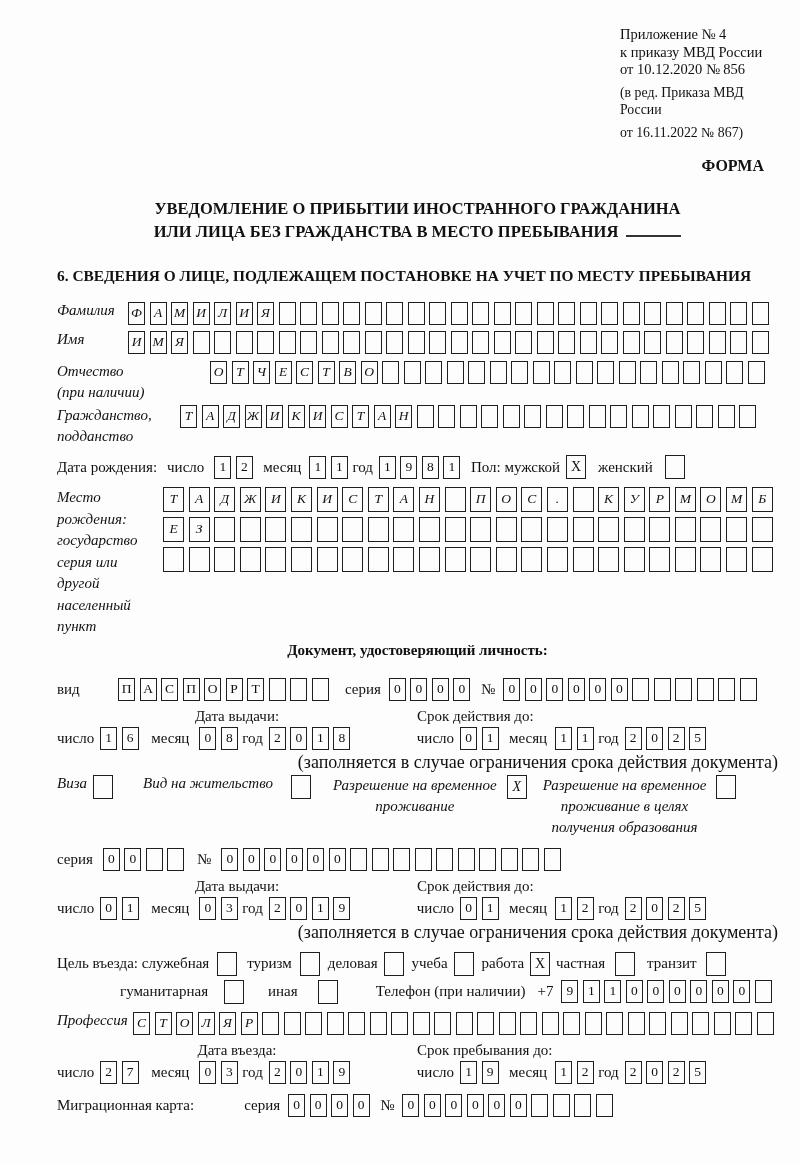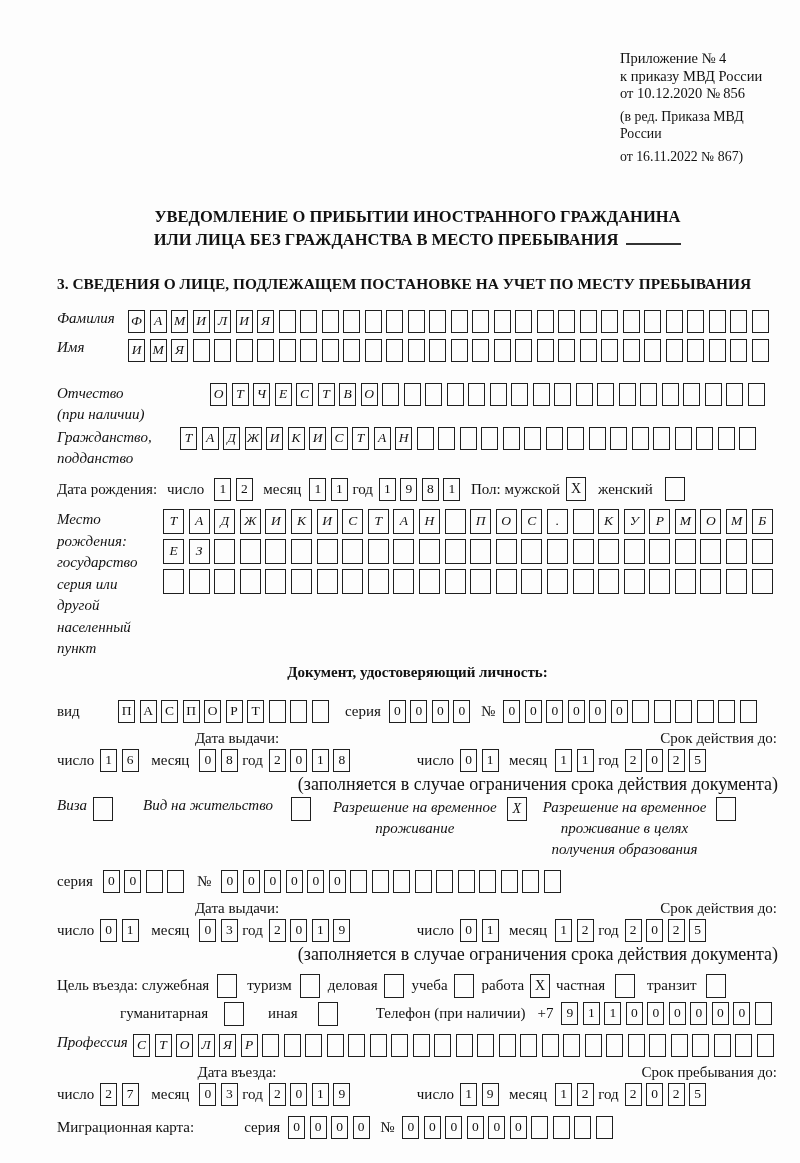--- a/index.html
+++ b/index.html
@@ -9,51 +9,52 @@
   .lbl{white-space:nowrap;}
   .b{font-weight:bold;}
   .cells{display:flex;flex-wrap:nowrap;}
   .cell{box-sizing:border-box;flex:0 0 17px;width:17px;height:23px;border:1.6px solid #1f1f1f;
         margin-right:4.5px;text-align:center;font-size:13.5px;line-height:20px;}
   .cell.wide{flex:0 0 21px;width:21px;height:25px;margin-right:4.6px;line-height:22px;}
   .cbx{box-sizing:border-box;display:inline-block;flex:0 0 20px;width:20px;height:24px;
        border:1.6px solid #1f1f1f;text-align:center;font-size:14px;line-height:21px;}
   .r{display:flex;align-items:flex-start;font-style:italic;}
   .rc{display:flex;align-items:center;}
-  .annex{margin-left:563px;font-size:14.5px;line-height:17.5px;margin-top:24px;}
+  .annex{margin-left:563px;font-size:14.5px;line-height:17.5px;}
   .annex .sub{margin-top:5px;font-size:13.8px;}
   .forma{text-align:right;padding-right:14px;font-size:16px;margin-top:16px;}
-  .title{text-align:center;font-size:16.5px;line-height:23px;margin-top:40px;}
+  .title{text-align:center;font-size:16.5px;line-height:23px;margin-top:22px;}
   .tuline{display:inline-block;width:55px;border-bottom:2px solid #333;height:14px;margin-left:8px;}
   .sech{font-size:15.4px;margin-top:24px;}
   .note{font-size:18px;}
   .dhdr{display:flex;font-size:15px;}
   .dhdr .h1{width:360px;text-align:center;}
-  .dhdr .h2{width:360px;text-align:right;}
+  .dhdr .h2{width:360px;text-align:left;}
   .ml6{margin-left:6px}.ml8{margin-left:8px}.ml10{margin-left:10px}.ml12{margin-left:12px}
 </style>
 </head>
 <body>
 
 <div class="page">
 
   <div class="annex">
     <div>Приложение № 4</div>
     <div>к приказу МВД России</div>
     <div>от 10.12.2020 № 856</div>
     <div class="sub">(в ред. Приказа МВД России</div>
     <div class="sub">от 16.11.2022 № 867)</div>
   </div>
+  <div class="forma b">ФОРМА</div>
 
   <div class="title b">
     <div>УВЕДОМЛЕНИЕ О ПРИБЫТИИ ИНОСТРАННОГО ГРАЖДАНИНА</div>
     <div><span>ИЛИ ЛИЦА БЕЗ ГРАЖДАНСТВА В МЕСТО ПРЕБЫВАНИЯ</span><span class="tuline"></span></div>
   </div>
 
-  <div class="sech b">3. СВЕДЕНИЯ О ЛИЦЕ, ПОДЛЕЖАЩЕМ ПОСТАНОВКЕ НА УЧЕТ ПО МЕСТУ ПРЕБЫВАНИЯ</div>
+  <div class="sech b">6. СВЕДЕНИЯ О ЛИЦЕ, ПОДЛЕЖАЩЕМ ПОСТАНОВКЕ НА УЧЕТ ПО МЕСТУ ПРЕБЫВАНИЯ</div>
 
   <div class="r" style="margin-top:17px">
     <span class="lbl" style="width:71px">Фамилия</span>
     <div class="cells">
         <span class="cell">Ф</span>
         <span class="cell">А</span>
         <span class="cell">М</span>
         <span class="cell">И</span>
         <span class="cell">Л</span>
         <span class="cell">И</span>
@@ -113,21 +114,21 @@
         <span class="cell"></span>
         <span class="cell"></span>
         <span class="cell"></span>
         <span class="cell"></span>
         <span class="cell"></span>
         <span class="cell"></span>
         <span class="cell"></span>
       </div>
   </div>
 
-  <div class="r" style="margin-top:21px">
+  <div class="r" style="margin-top:7px">
     <div style="width:153px;line-height:21px">
       <div>Отчество</div>
         <div>(при наличии)</div>
     </div>
     <div class="cells">
         <span class="cell">О</span>
         <span class="cell">Т</span>
         <span class="cell">Ч</span>
         <span class="cell">Е</span>
         <span class="cell">С</span>

